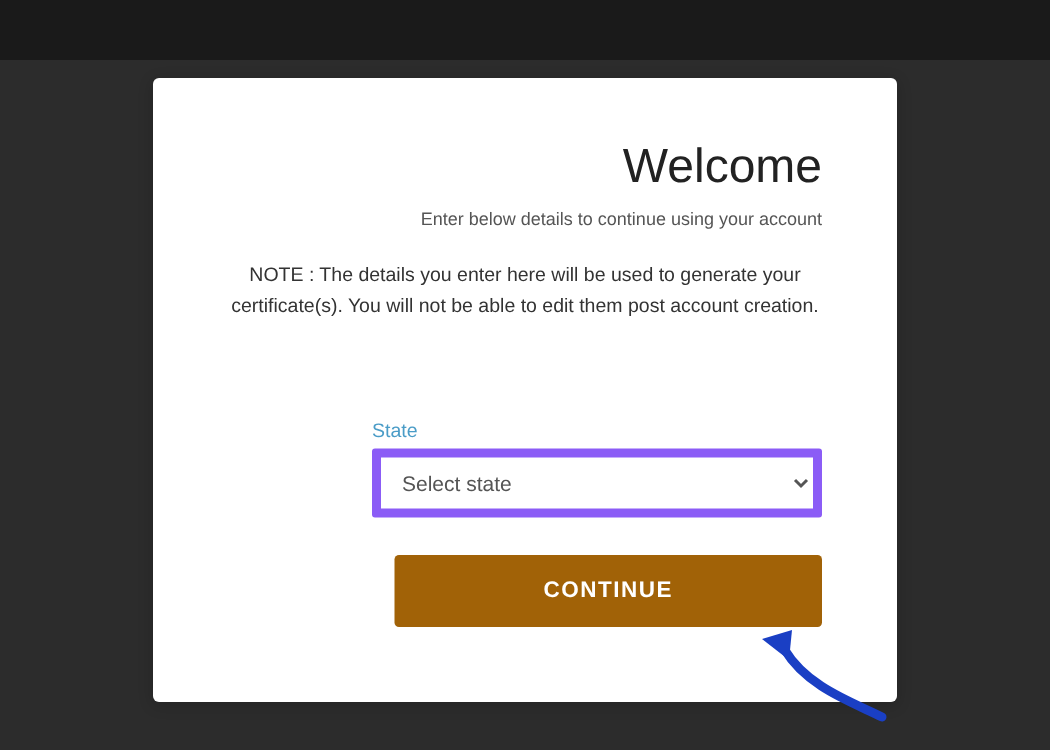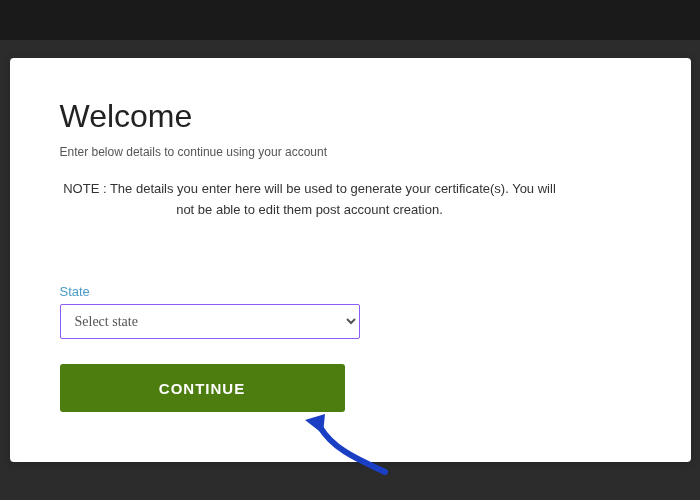--- a/index.html
+++ b/index.html
@@ -24,26 +24,26 @@
       top: 0;
       left: 0;
       width: 700px;
       height: 40px;
       background-color: #1a1a1a;
     }
 
     .card {
       background: #ffffff;
       border-radius: 4px;
-      width: 681px;
+      width: 496px;
       min-height: 330px;
       padding: 40px 50px 50px 50px;
       display: flex;
       flex-direction: column;
-      align-items: flex-start;
+      align-items: flex-end;
       box-shadow: 0 2px 10px rgba(0,0,0,0.2);
       margin-top: 20px;
     }
 
     .welcome-title {
       font-size: 32px;
       font-weight: normal;
       color: #222;
       margin-bottom: 10px;
     }
@@ -73,33 +73,32 @@
       display: block;
       font-size: 13px;
       color: #4a9cc7;
       margin-bottom: 5px;
     }
 
     .state-select {
       width: 100%;
       padding: 8px 10px;
       font-size: 14px;
-      border: 1px solid #8b5cf6;
+      border: 6px solid #8b5cf6;
       border-radius: 2px;
       color: #555;
       background-color: #fff;
       appearance: auto;
       cursor: pointer;
-      font-family: Liberation Serif, serif;
     }
 
     .continue-btn {
       width: 285px;
       height: 48px;
-      background-color: #4d7c0f;
+      background-color: #a16207;
       color: #fff;
       font-size: 15px;
       font-weight: bold;
       letter-spacing: 1px;
       border: none;
       border-radius: 3px;
       cursor: pointer;
       text-transform: uppercase;
       position: relative;
     }

